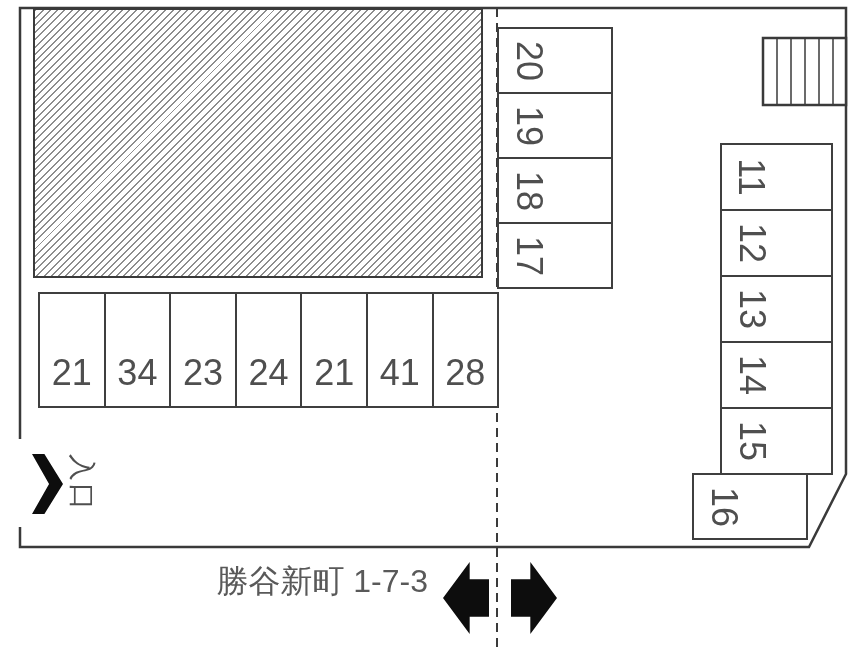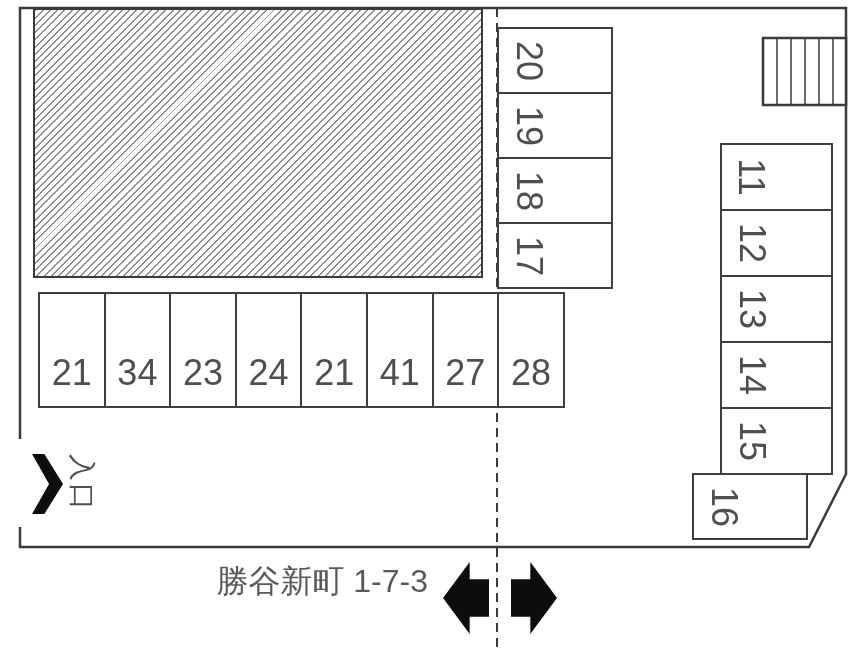--- a/index.html
+++ b/index.html
@@ -103,23 +103,20 @@
     <div class="cell h">
         <span class="num">24</span>
       </div>
     <div class="cell h">
         <span class="num">21</span>
       </div>
     <div class="cell h">
         <span class="num">41</span>
       </div>
     <div class="cell h">
-        <span class="num">27</span>
-      </div>
-    <div class="cell h">
         <span class="num">28</span>
       </div>
   </div>
 
   <div id="col-11-15" class="cellcol">
     <div class="cell v">
         <span class="num">11</span>
       </div>
     <div class="cell v">
         <span class="num">12</span>

